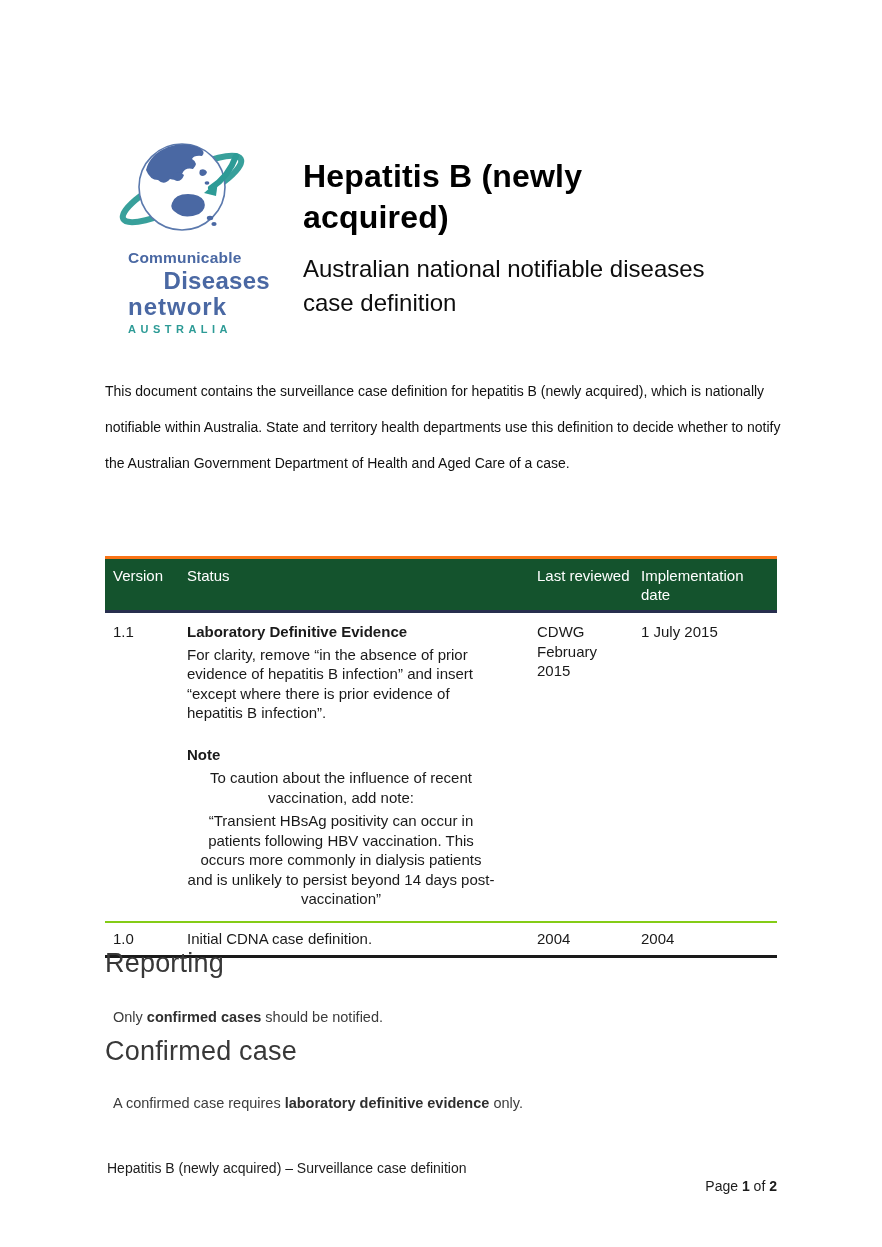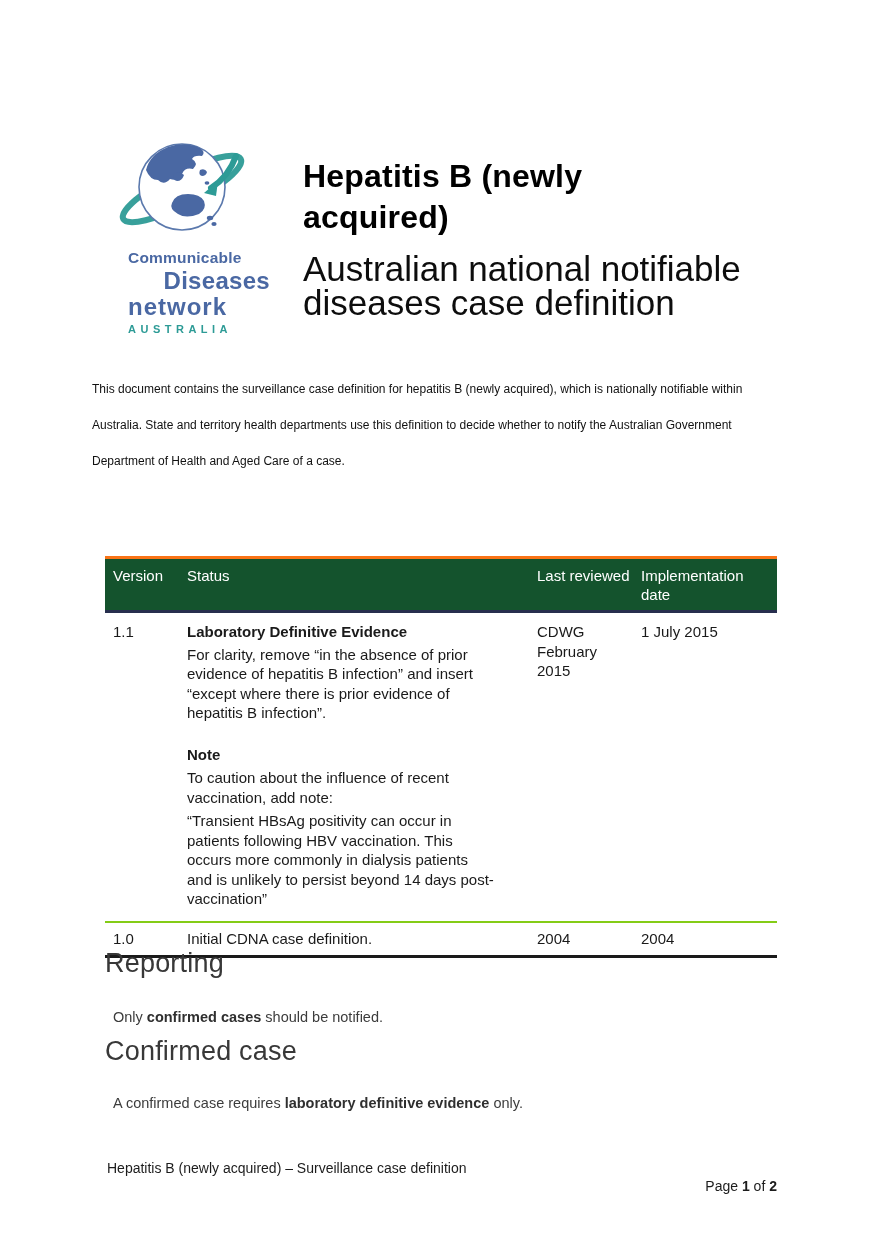--- a/index.html
+++ b/index.html
@@ -18,44 +18,44 @@
   .logo-globe { display: block; margin-left: 2px; }
   .logo-text { margin-top: 0; padding-left: 18px; line-height: 1; }
   .logo-line1 { font-size: 15.5px; font-weight: 700; color: #4a68a3; letter-spacing: 0.2px; }
   .logo-line2 { font-size: 24px; font-weight: 700; color: #4a68a3; margin-top: 3px; letter-spacing: 0.3px; text-align: right; }
   .logo-line3 { font-size: 24px; font-weight: 700; color: #4a68a3; margin-top: 2px; letter-spacing: 1px; }
   .logo-line4 { font-size: 11px; font-weight: 700; color: #2d9b96; margin-top: 5px; letter-spacing: 4.5px; }
 
   
   .title-block { position: absolute; left: 303px; top: 156px; width: 480px; }
   .doc-title { margin: 0; font-size: 32px; line-height: 41px; font-weight: 700; color: #000; width: 345px; letter-spacing: 0.2px; }
-  .doc-subtitle { margin: 14px 0 0 0; font-size: 35px; line-height: 34px; font-weight: 400; color: #0d0d0d; width: 440px; }
+  .doc-subtitle { margin: 14px 0 0 0; font-size: 24px; line-height: 34px; font-weight: 400; color: #0d0d0d; width: 440px; }
 
   
-  .intro { position: absolute; left: 92px; top: 359px; width: 680px;
-           font-size: 12px; line-height: 36px; color: #111; }
+  .intro { position: absolute; left: 105px; top: 359px; width: 680px;
+           font-size: 14px; line-height: 36px; color: #111; }
 
   
   .vtable { position: absolute; left: 105px; top: 556px; width: 672px; font-size: 15px; }
   .trow { display: grid; grid-template-columns: 82px 350px 104px 136px; }
   .thead {
     background: #14532d; color: #ffffff; font-weight: 400;
     border-top: 3px solid #f97316; border-bottom: 3px solid #272e4e;
     min-height: 45px;
   }
   .thead .cell { padding-top: 7px; padding-bottom: 6px; line-height: 19px; }
   .cell { padding-right: 10px; }
   .cell.c-version { padding-left: 8px; }
   .cell.c-status  { padding-right: 30px; }
   .body-row1 { padding: 0; }
   .body-row1 .cell { padding-top: 9px; line-height: 19.5px; }
   .status-title { font-weight: 700; }
   .status-p { margin: 3px 0 0 0; }
   .note-title { font-weight: 700; margin-top: 22px; }
-  .note-p { margin: 4px 12px 0 0; }
+  .note-p { margin: 4px 12px 0 0; text-align: center; }
   .body-row2 {
     margin-top: 12px;
     border-top: 2px solid #84cc16;
     border-bottom: 3px solid #1a1a1a;
   }
   .body-row2 .cell { padding-top: 6px; padding-bottom: 7px; line-height: 19px; }
 
   
   .section-h {
     position: absolute; left: 105px; margin: 0;

